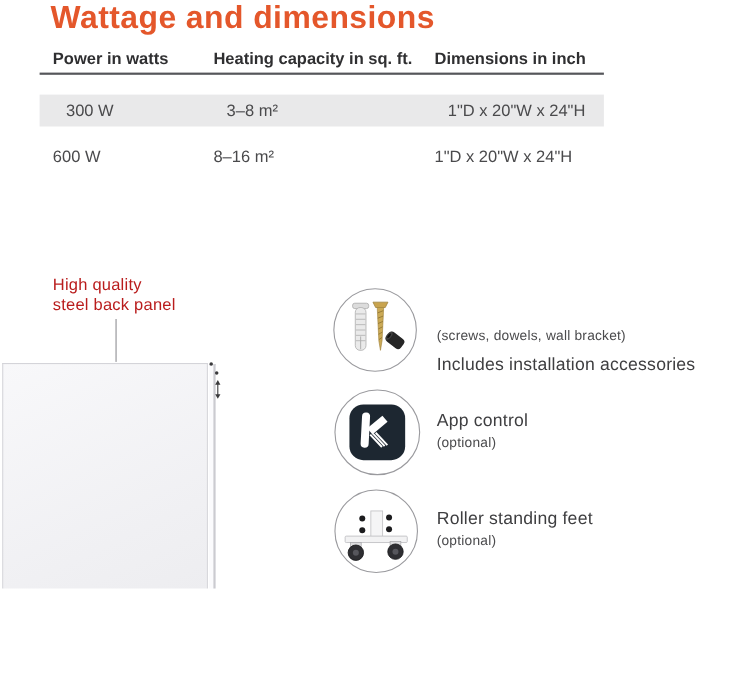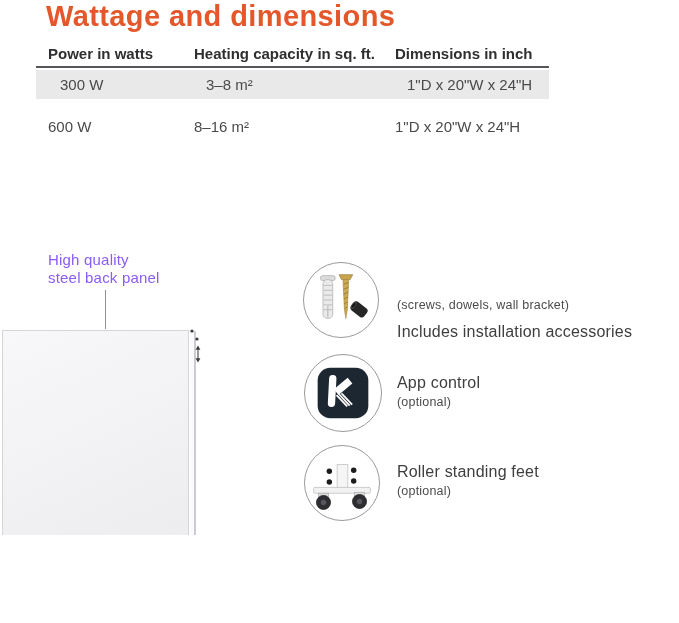--- a/index.html
+++ b/index.html
@@ -10,25 +10,25 @@
   .sec-title { position:absolute; left:46px; color:#e4572b; font-size:29px; font-weight:700; letter-spacing:0.4px; line-height:32px; white-space:nowrap; }
   #title1 { top:0px; }
   #title2 { top:203px; }
 
   
   .spec-table { position:absolute; left:36px; top:44px; width:513px; font-size:15px; }
   .t-grid { display:grid; grid-template-columns:146px 201px 166px; padding-left:12px; align-items:center; }
   .thead { height:18px; font-weight:700; color:#2f2f31; }
   .t-underline { height:0; border-bottom:2px solid #55565a; margin-top:4px; }
   .trow { height:29px; color:#4a4a4c; }
-  .trow.shaded { background:#e9e9ea; margin-top:2px;padding-left:24px; }
+  .trow.shaded { background:#e9e9ea; margin-top:18px;padding-left:24px; }
   .trow.plain { margin-top:13px; }
 
   
-  .panel-callout { position:absolute; left:48px; top:251px; font-size:15px; line-height:18px; color:#8b5cf6; letter-spacing:0.2px; }
+  .panel-callout { position:absolute; left:48px; top:251px; font-size:15px; line-height:18px; color:#b91c1c; letter-spacing:0.2px; }
   .callout-line { position:absolute; left:105px; top:290px; width:1px; height:39px; background:#8f8f94; }
 
   
   .panel-face { position:absolute; left:2px; top:330px; width:187px; height:293px;
     background:linear-gradient(155deg,#f8f8fa 0%,#f0f0f3 55%,#eaeaed 100%);
     border:1px solid #d4d4d9; border-bottom:none; }
   .panel-side { position:absolute; left:190px; top:331px; width:6px; height:292px;
     background:#fbfbfd; border-right:2px solid #cbcbd0; border-top:1px solid #d7d7db; }
   .panel-marks { position:absolute; left:187px; top:326px; }
 

